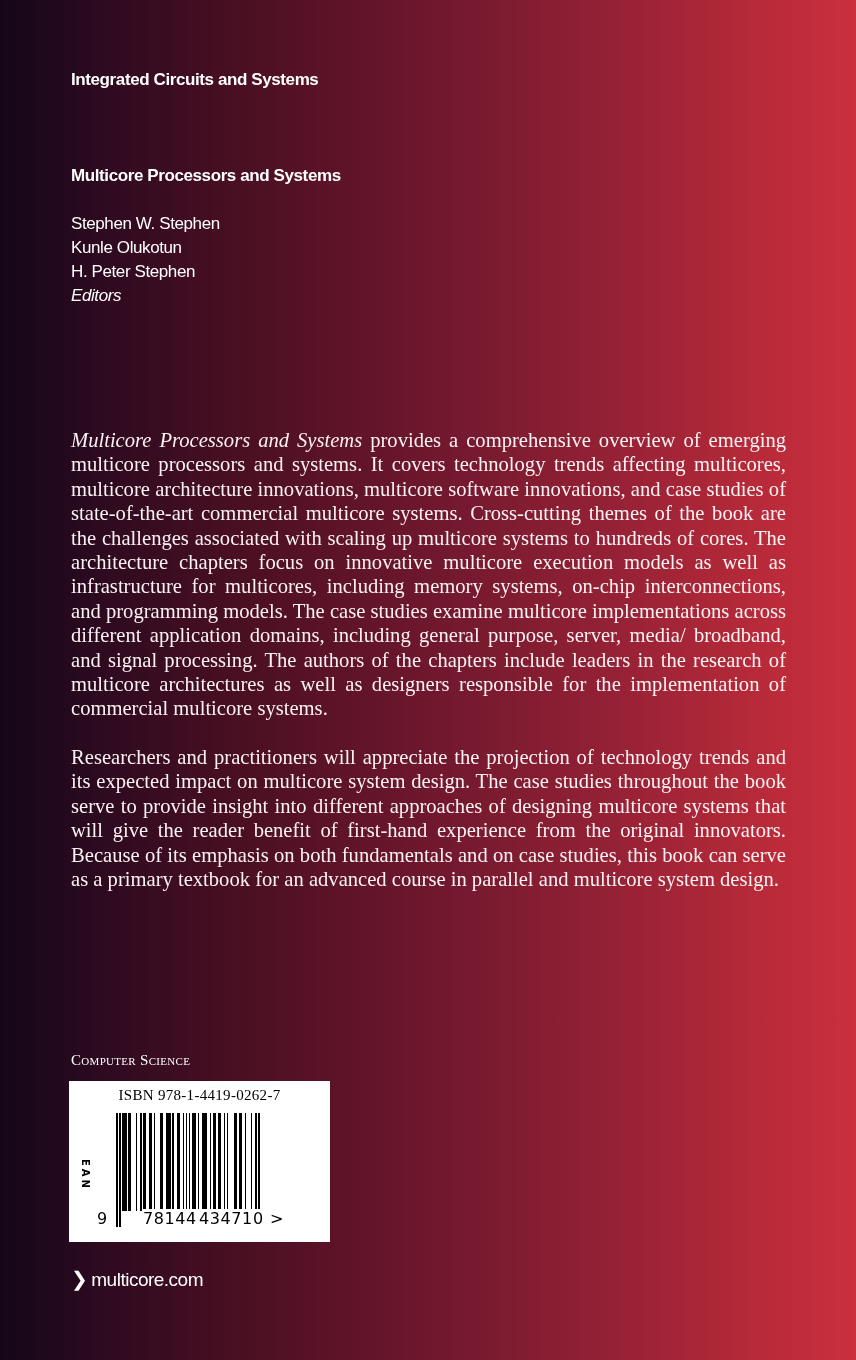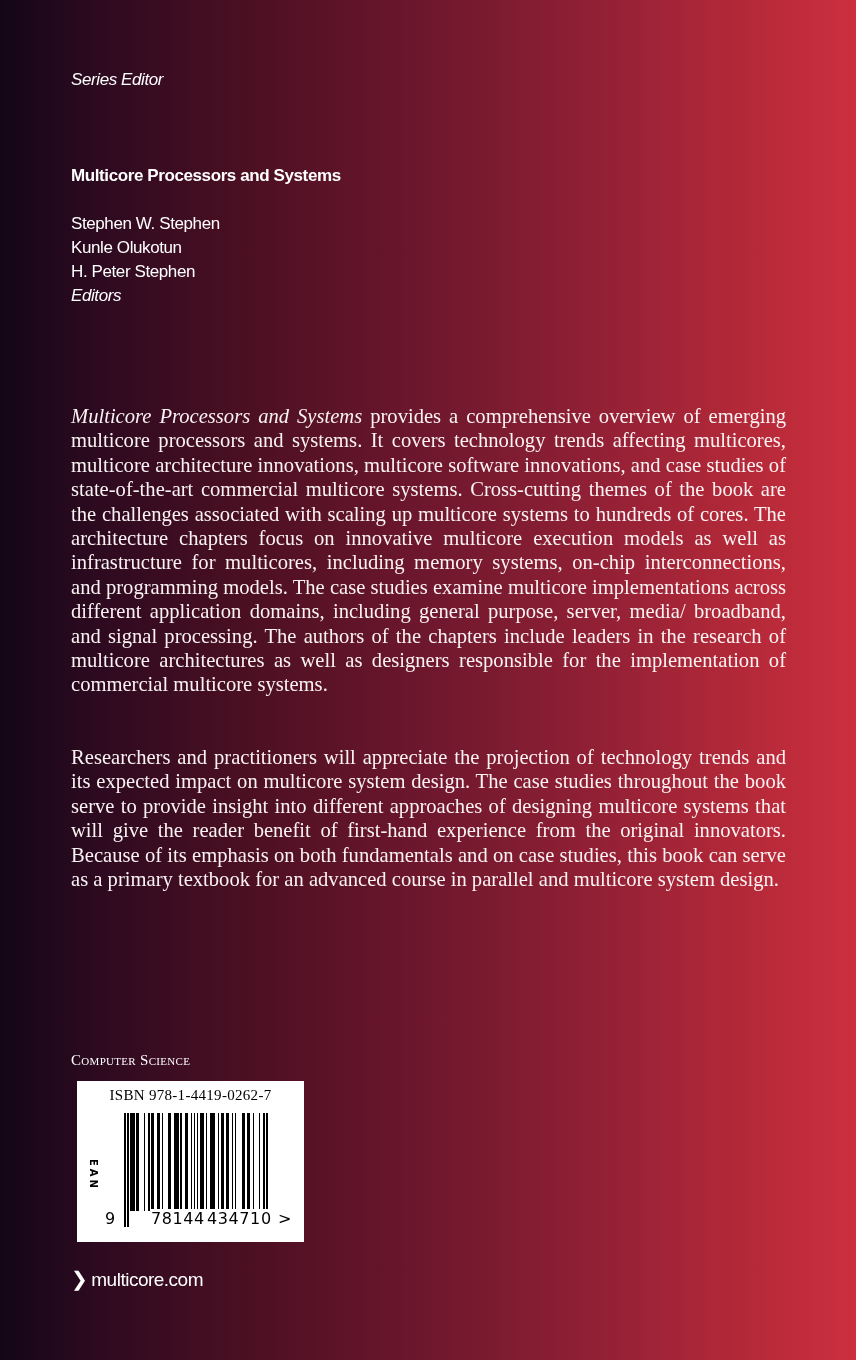--- a/index.html
+++ b/index.html
@@ -9,43 +9,43 @@
       position: relative; color: #ffffff;
     }
     .series { position: absolute; left: 71px; top: 68px; font-family: "Liberation Sans", sans-serif; font-size: 17px; line-height: 24px; letter-spacing: -0.4px; }
     .series .bold { font-weight: bold; }
     .series .ital { font-style: italic; }
     .book-title { position: absolute; left: 71px; top: 164px; font-family: "Liberation Sans", sans-serif; font-weight: bold; font-size: 17px; line-height: 24px; letter-spacing: -0.4px; }
     .editors { position: absolute; left: 71px; top: 212px; font-family: "Liberation Sans", sans-serif; font-size: 17px; line-height: 24px; letter-spacing: -0.4px; }
     .editors .ital { font-style: italic; }
     .blurb { position: absolute; left: 71px; width: 715px; font-family: "Liberation Serif", serif; font-size: 20.6px; line-height: 24.4px; text-align: justify; color: #fbf3f3; }
     .blurb p { margin: 0; }
-    .blurb.p1 { top: 404px; }
+    .blurb.p1 { top: 428px; }
     .blurb.p2 { top: 745px; }
     .subject { position: absolute; left: 71px; top: 1052px; font-family: "Liberation Serif", serif; font-size: 15px; font-variant: small-caps; letter-spacing: 0.3px; }
-    .barcode-box { position: absolute; left: 77px; top: 1081px; width: 227px; height: 161px; background: #ffffff; color: #000; }
+    .barcode-box { position: absolute; left: 69px; top: 1081px; width: 227px; height: 161px; background: #ffffff; color: #000; padding-left: 34px; }
     .isbn { position: absolute; left: 0; top: 6px; width: 100%; text-align: center; font-family: "Liberation Serif", serif; font-size: 15px; letter-spacing: 0.3px; }
     .ean-label { position: absolute; left: 22px; top: 78px; font-family: "DejaVu Sans", sans-serif; font-weight: bold; font-size: 10px; transform: rotate(90deg); transform-origin: left top; letter-spacing: 3px; white-space: nowrap; }
     .bars { position: absolute; left: 47px; top: 32px; height: 114px; display: flex; align-items: flex-start; }
     .bars span { display: block; height: 100%; }
     .bars span.b { background: #000; }
     .bars span.short { height: 86%; }
     .digits { position: absolute; left: 0; top: 128px; width: 100%; font-family: "DejaVu Sans", sans-serif; font-size: 16px; }
     .digits .d0 { position: absolute; left: 28px; }
     .digits .d1 { position: absolute; left: 57px; background: #fff; padding: 0 1px; letter-spacing: 0.6px; margin-left: 16px; }
     .digits .d2 { position: absolute; left: 129px; background: #fff; padding: 0 1px; letter-spacing: 0.6px; }
     .digits .arrow { position: absolute; left: 201px; }
     .website { position: absolute; left: 71px; top: 1267px; font-family: "Liberation Sans", sans-serif; font-size: 19px; letter-spacing: -0.5px; }
     .website .chev { font-size: 20px; margin-right: 4px; }
   </style>
 </head>
 <body>
 
 <div class="series">
-  <div class="ital">Series Editor</div>
+  <div class="bold">Integrated Circuits and Systems</div>
 </div>
 
 <div class="book-title">Multicore Processors and Systems</div>
 
 <div class="editors">
   <div>Stephen W. Stephen</div>
   <div>Kunle Olukotun</div>
   <div>H. Peter Stephen</div>
   <div class="ital">Editors</div>
 </div>

